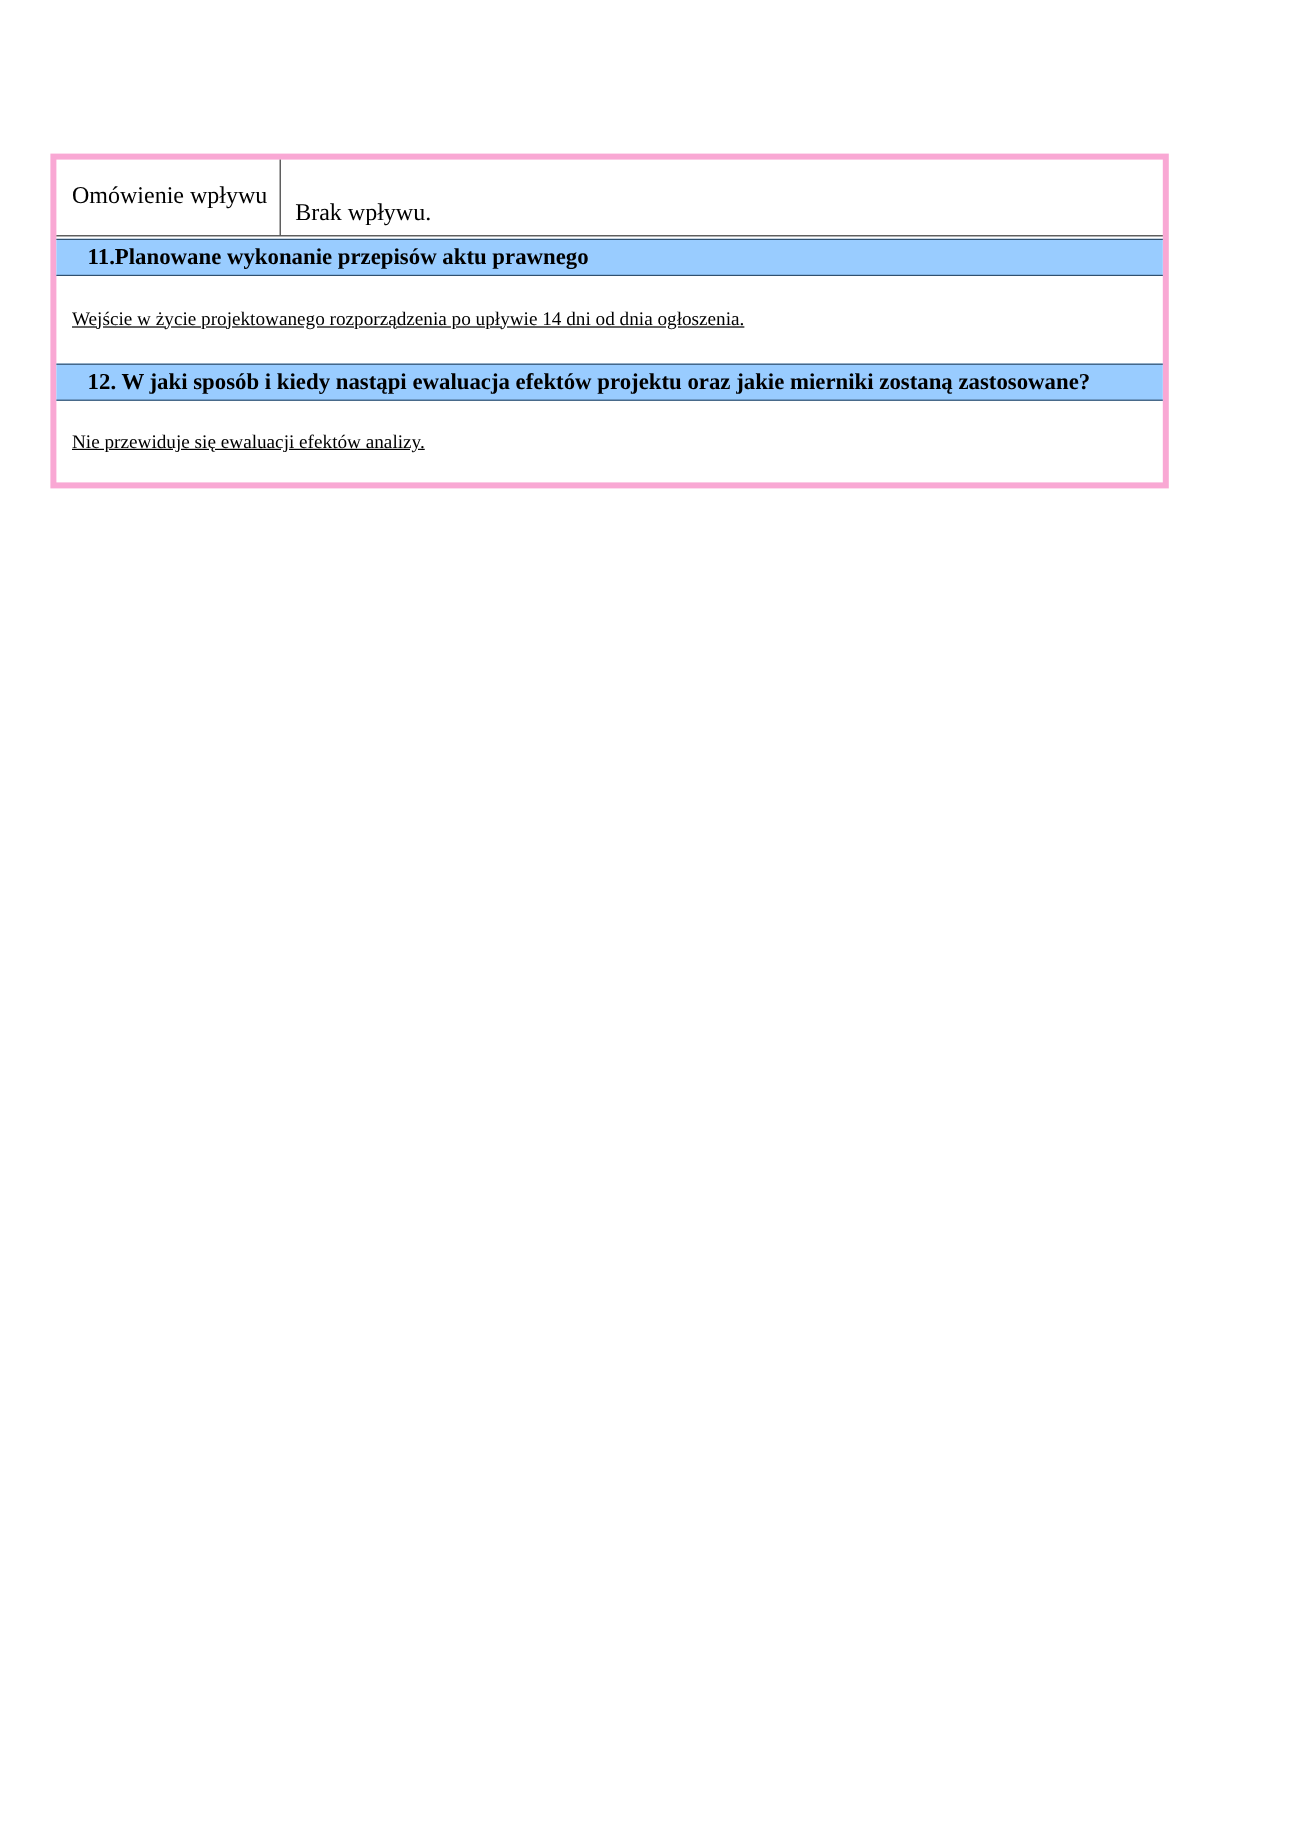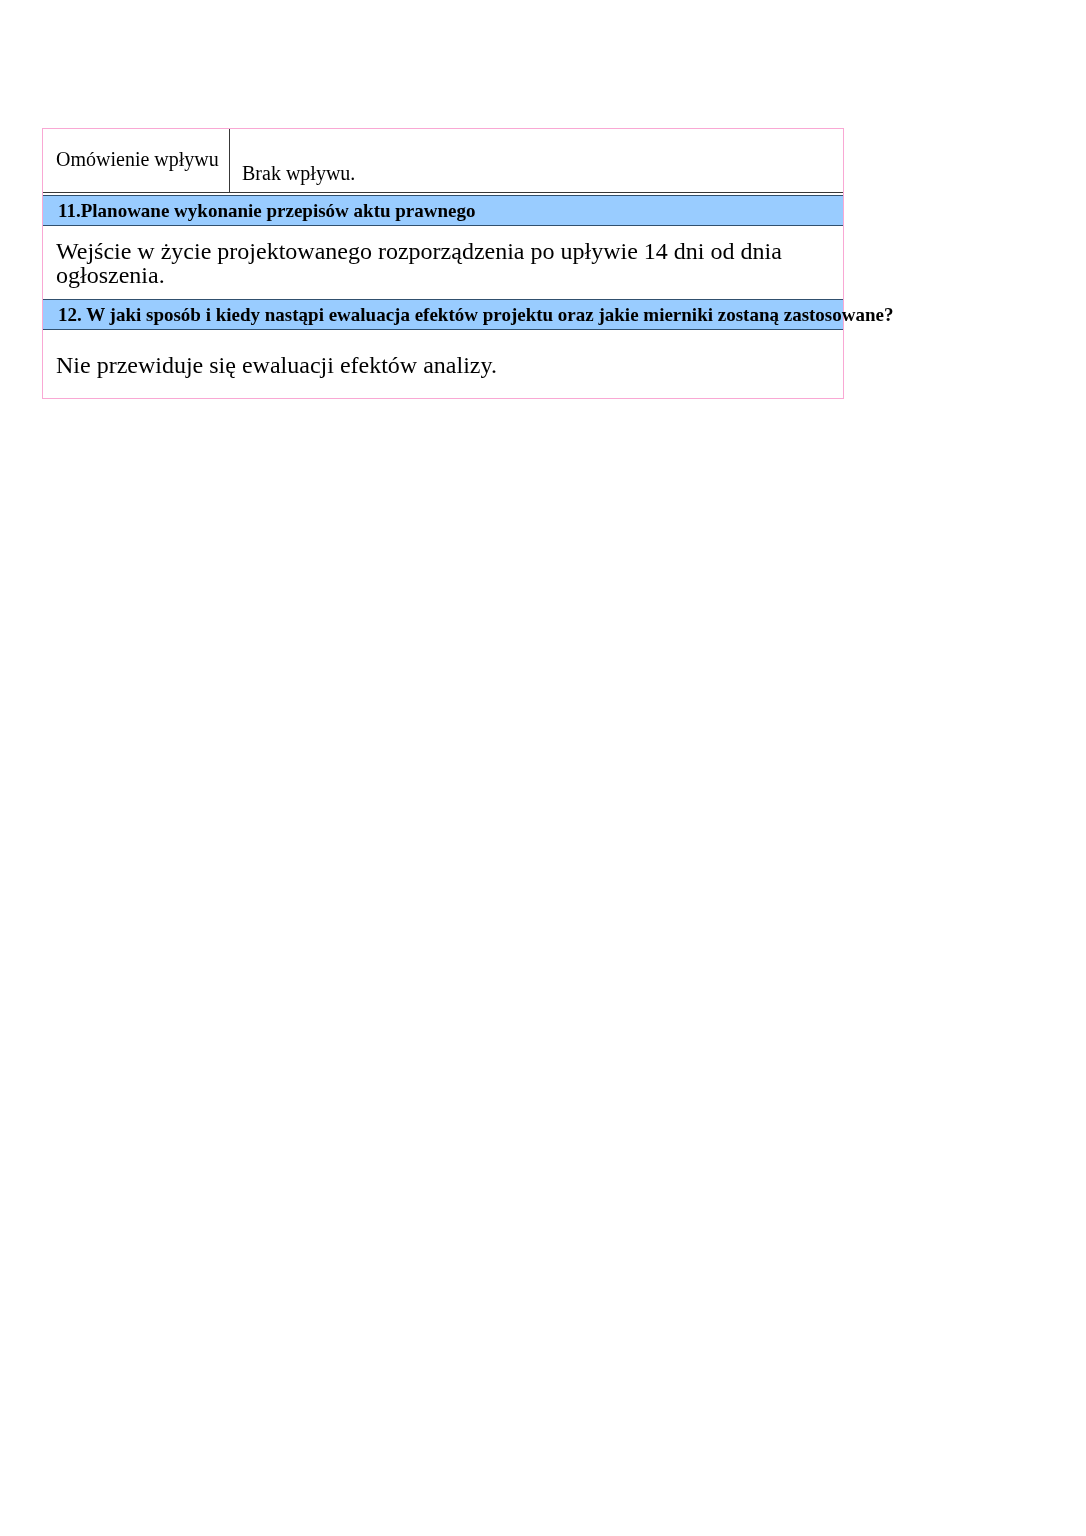--- a/index.html
+++ b/index.html
@@ -14,22 +14,22 @@
     position: relative;
     width: 1086px;
     height: 1536px;
     background: #ffffff;
     overflow: hidden;
   }
   .osr-table {
     position: absolute;
     left: 42px;
     top: 128px;
-    width: 802px;
-    border: 1px solid #f9a8d4;
+    width: 932px;
+    border: 5px solid #f9a8d4;
     background: #ffffff;
   }
   .row { width: 100%; }
   
   .row-split {
     display: flex;
     height: 64px;
     border-bottom: 1px solid #383838;
   }
   .cell-label {
@@ -46,33 +46,34 @@
     line-height: 24px;
   }
   
   .row-header {
     background: #99CCFF;
     border-top: 1px solid #31506e;
     border-bottom: 1px solid #31506e;
     margin: 2px 0;
     height: 31px;
     line-height: 29px;
-    padding-left: 15px;
+    padding-left: 26px;
     font-size: 19px;
     font-weight: bold;
     white-space: nowrap;
     overflow: visible;
   }
   
   .row-body {
     display: flex;
     align-items: center;
     padding-left: 13px;
-    font-size: 24px;
+    font-size: 16px;
     line-height: 24px;
+    text-decoration: underline;
   }
   .row-body.tall-1 { height: 69px; }
   .row-body.tall-2 { height: 66px; }
   .row-body.short  { height: 22px; align-items: flex-start; line-height: 22px; }
 </style>
 </head>
 <body>
 
 <div class="page">
   <div class="osr-table">

